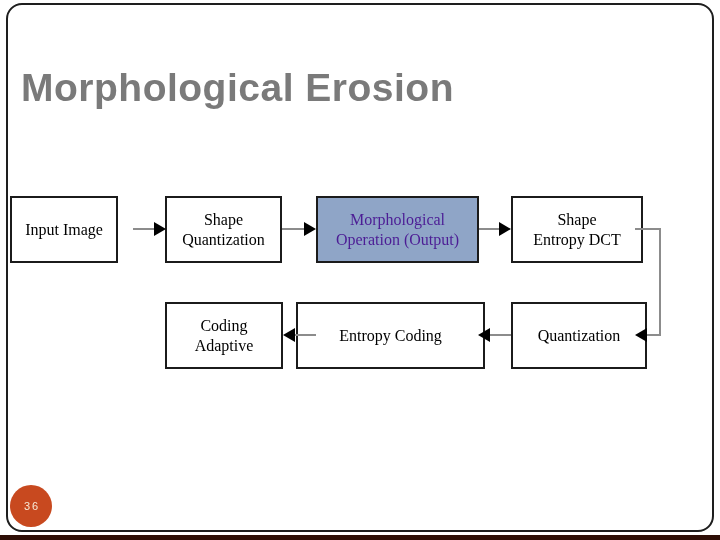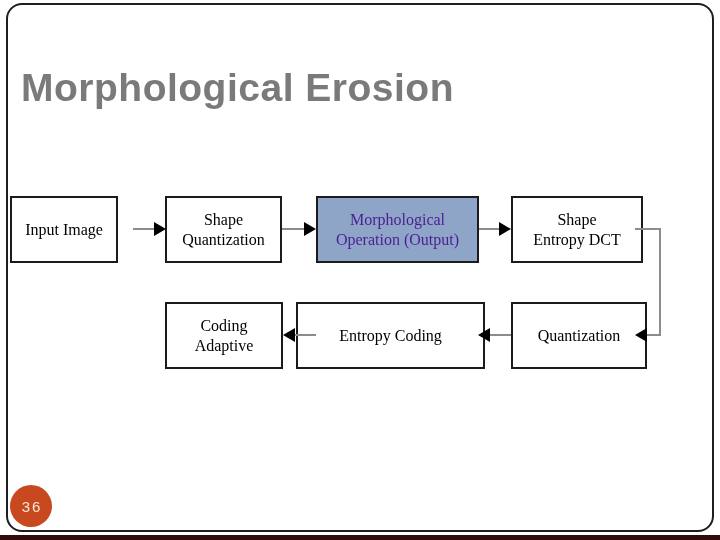--- a/index.html
+++ b/index.html
@@ -34,21 +34,21 @@
   .hline{position:absolute;height:2px;background:#8c8c8c;}
   .vline{position:absolute;width:2px;background:#8c8c8c;}
   .ah-r{position:absolute;width:0;height:0;border-top:7px solid transparent;
         border-bottom:7px solid transparent;border-left:12px solid #000;}
   .ah-l{position:absolute;width:0;height:0;border-top:7px solid transparent;
         border-bottom:7px solid transparent;border-right:12px solid #000;}
 
   
   .badge{position:absolute;left:10px;top:485px;width:42px;height:42px;border-radius:50%;
          background:#C8491F;color:#F6E9D6;display:flex;justify-content:center;align-items:center;
-         font-size:15px;letter-spacing:2px;padding-left:2px;box-sizing:border-box;}
+         font-size:11px;letter-spacing:2px;padding-left:2px;box-sizing:border-box;}
 
   
   .bottom-bar{position:absolute;left:0;top:535px;width:720px;height:5px;background:#2E0E06;}
 </style>
 </head>
 <body>
 
 <div id="page">
 
   <div class="frame"></div>

